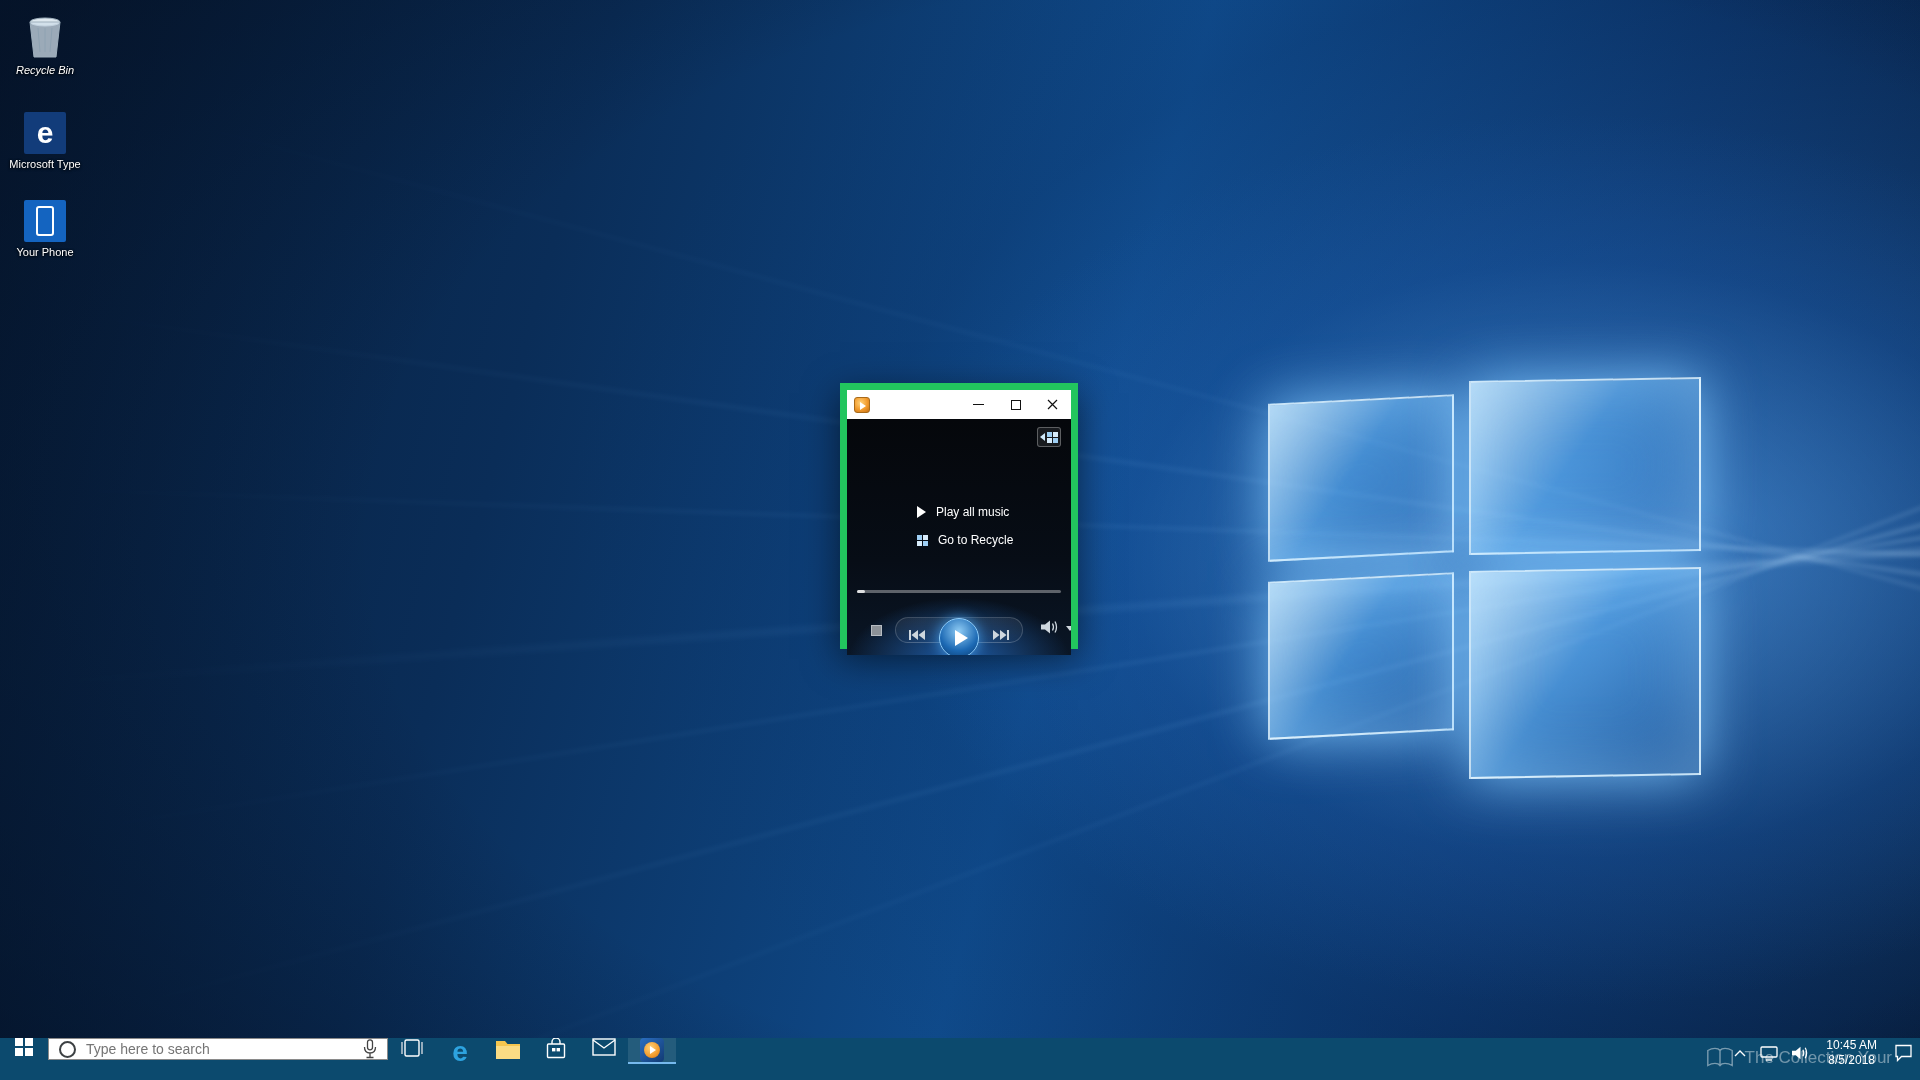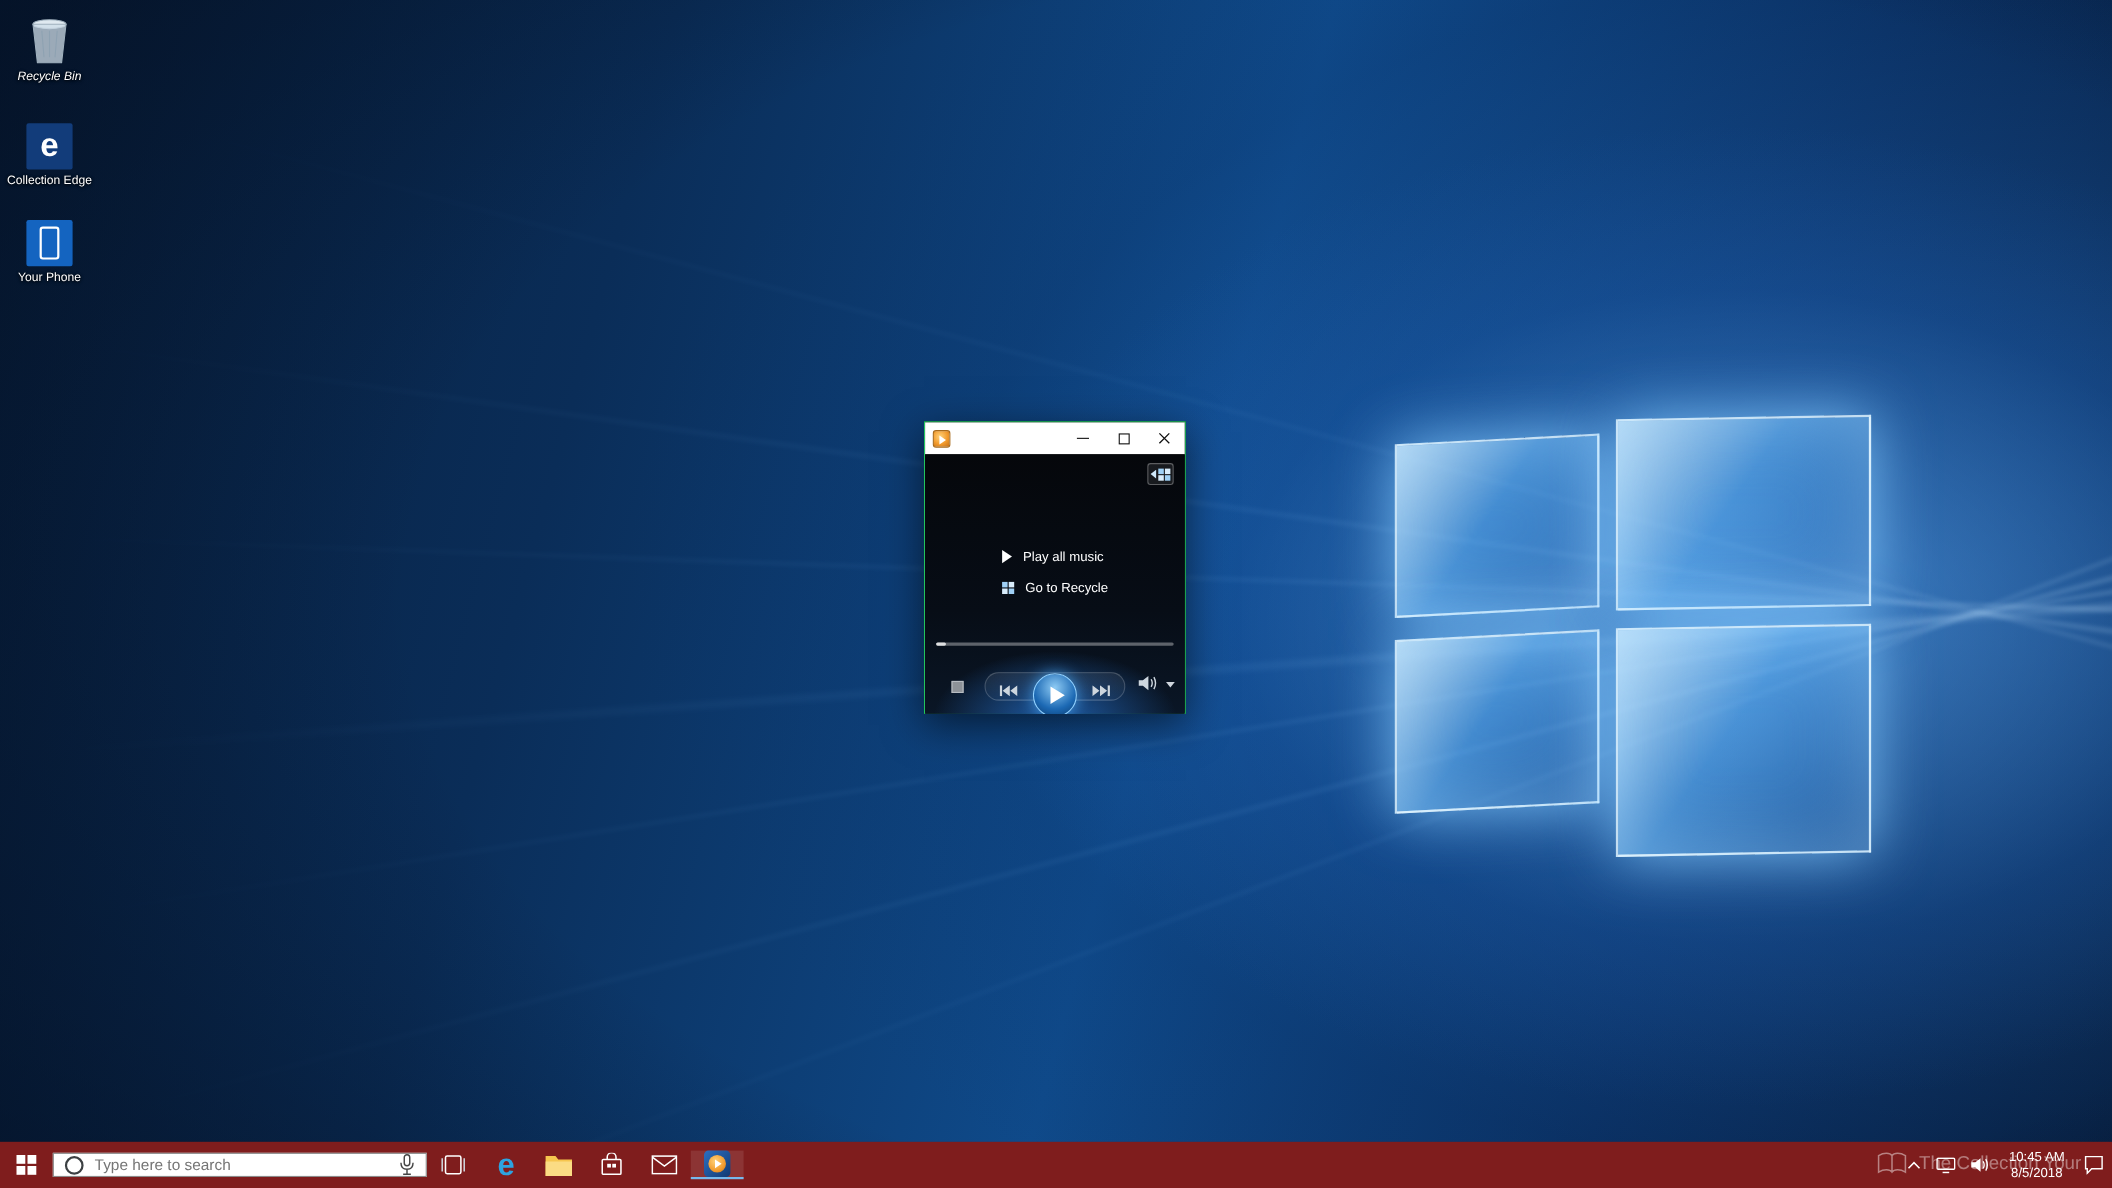--- a/index.html
+++ b/index.html
@@ -50,21 +50,21 @@
   #icon-recycle { top: 12px; font-style: italic; }
   #icon-edge    { top: 106px; }
   #icon-phone   { top: 194px; }
   .tile { width: 42px; height: 42px; border-radius: 2px; display:flex; align-items:center; justify-content:center; }
   .tile-edge { background: #123c7a; color:#fff; font-weight: bold; font-size: 30px; }
   .tile-phone { background: #1464c0; }
   .phone-shape { width: 18px; height: 30px; border: 2px solid #fff; border-radius: 3px; }
 
   
   #wmp { position: absolute; left: 840px; top: 383px; width: 238px; height: 266px;
-    border: 1px solid #22c55e; box-shadow: 0 10px 34px rgba(0,0,0,0.55); background:#000; }
+    border: 7px solid #22c55e; box-shadow: 0 10px 34px rgba(0,0,0,0.55); background:#000; }
   #wmp-titlebar { height: 29px; background: #ffffff; display: flex; align-items: center; padding-left: 7px; }
   .wmp-app-icon { width: 16px; height: 16px; border-radius: 3px;
     background: radial-gradient(circle at 40% 35%, #ffd27a, #f29b2d 55%, #c56f14);
     border: 1px solid #a86a1a; position: relative; }
   .wmp-app-icon::after { content:""; position:absolute; left:5px; top:4px;
     border-left: 6px solid #fff; border-top: 4px solid transparent; border-bottom: 4px solid transparent; }
   .cap-group { margin-left: auto; display: flex; height: 100%; }
   .cap-btn { width: 37px; height: 100%; display:flex; align-items:center; justify-content:center; }
   .glyph-min { width: 11px; height: 0; border-top: 1px solid #111; }
   .glyph-max { width: 10px; height: 10px; border: 1px solid #111; }
@@ -100,21 +100,21 @@
     background: radial-gradient(circle at 50% 32%, #8ecbf4, #1c69b4 60%, #0a3a6e);
     border: 1px solid #8fd0ff; box-shadow: 0 0 14px rgba(70,160,235,0.9);
     display:flex; align-items:center; justify-content:center; }
   #play-btn .tri { width:0; height:0; border-left: 13px solid #fff; border-top: 8px solid transparent; border-bottom: 8px solid transparent; margin-left: 4px; }
   #volume-btn { position:absolute; left: 194px; top: 11px; }
   #vol-chevron { position:absolute; left: 219px; top: 17px; width:0; height:0;
     border-top: 5px solid #cfd6dd; border-left: 4px solid transparent; border-right: 4px solid transparent; }
 
   
   #taskbar { position: absolute; left:0; bottom:0; width:1920px; height:42px;
-    background:#7f1d1d; display:flex; align-items:center; z-index: 50; }
+    background:#0c4a6e; display:flex; align-items:flex-start; z-index: 50; }
   .tb-btn { width: 48px; display:flex; align-items:center; justify-content:center; }
   #start-grid { display:grid; grid-template-columns: 8px 8px; grid-template-rows: 8px 8px; gap: 2px; }
   #start-grid i { background:#fff; }
   #search-box { width: 340px; background:#fff; border: 1px solid #8a8a8a; display:flex; align-items:center; padding: 0 10px; gap: 10px; }
   #search-ring { width: 17px; height: 17px; border: 2px solid #3c4043; border-radius: 50%; flex: none; }
   #search-input { flex: 1; border: none; outline: none; font-size: 14px; color:#444;
     font-family: "Liberation Sans", sans-serif; background: transparent; }
   .edge-letter { font-weight: bold; font-size: 28px; color:#2da3e0; line-height: 1; }
   .tb-active { background: rgba(255,255,255,0.10); border-bottom: 2px solid #76b9ed; }
   .wmp-tb-icon { width: 24px; height: 24px; border-radius: 4px;
@@ -159,21 +159,21 @@
   </div>
   <div class="lbl">Recycle Bin</div>
 </div>
 
 <div class="desk-icon" id="icon-edge">
   <div class="ic">
     <div class="tile tile-edge">
       <span>e</span>
     </div>
   </div>
-  <div class="lbl">Collection Edge</div>
+  <div class="lbl">Microsoft Type</div>
 </div>
 
 <div class="desk-icon" id="icon-phone">
   <div class="ic">
     <div class="tile tile-phone">
       <div class="phone-shape"></div>
     </div>
   </div>
   <div class="lbl">Your Phone</div>
 </div>

